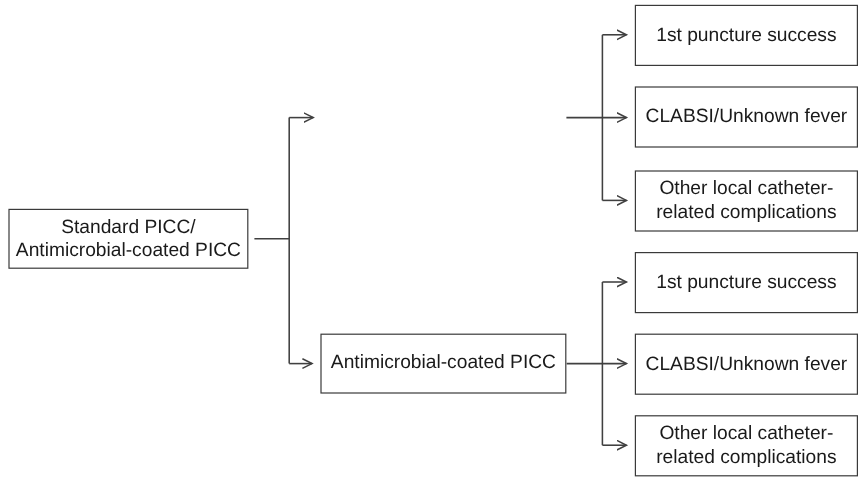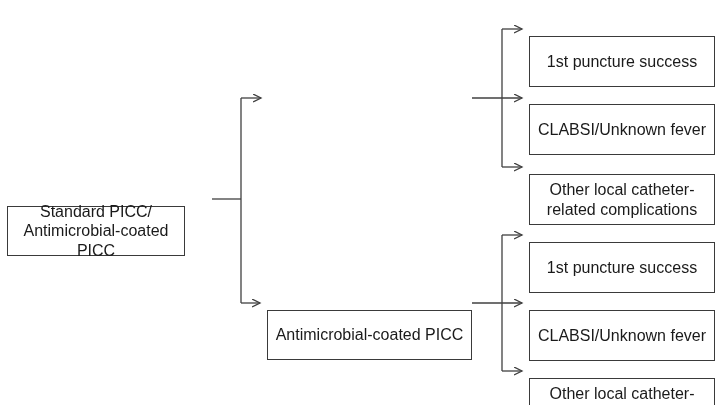--- a/index.html
+++ b/index.html
@@ -30,24 +30,23 @@
     border: 1.5px solid #3a3a3a;
     background: #ffffff;
     display: flex;
     align-items: center;
     justify-content: center;
     text-align: center;
     font-size: 16px;
     line-height: 1.2;
     white-space: pre-line;
     padding: 2px 4px;
-    margin-top: 32px;
   }
   
-  .node-root          { left: 7px;   top: 174px; width: 178px; height: 50px; }
+  .node-root          { left: 7px;   top: 174px; width: 200px; height: 50px; }
   .node-standard      { left: 268px; top: 73px;  width: 204px; height: 50px; }
   .node-antimicrobial { left: 267px; top: 278px; width: 205px; height: 50px; }
   .node-leaf          { left: 529px; width: 186px; height: 51px; }
   .node-s-puncture    { top: 4px; }
   .node-s-clabsi      { top: 72px; }
   .node-s-other       { top: 142px; }
   .node-a-puncture    { top: 210px; }
   .node-a-clabsi      { top: 278px; }
   .node-a-other       { top: 346px; }
 </style>

